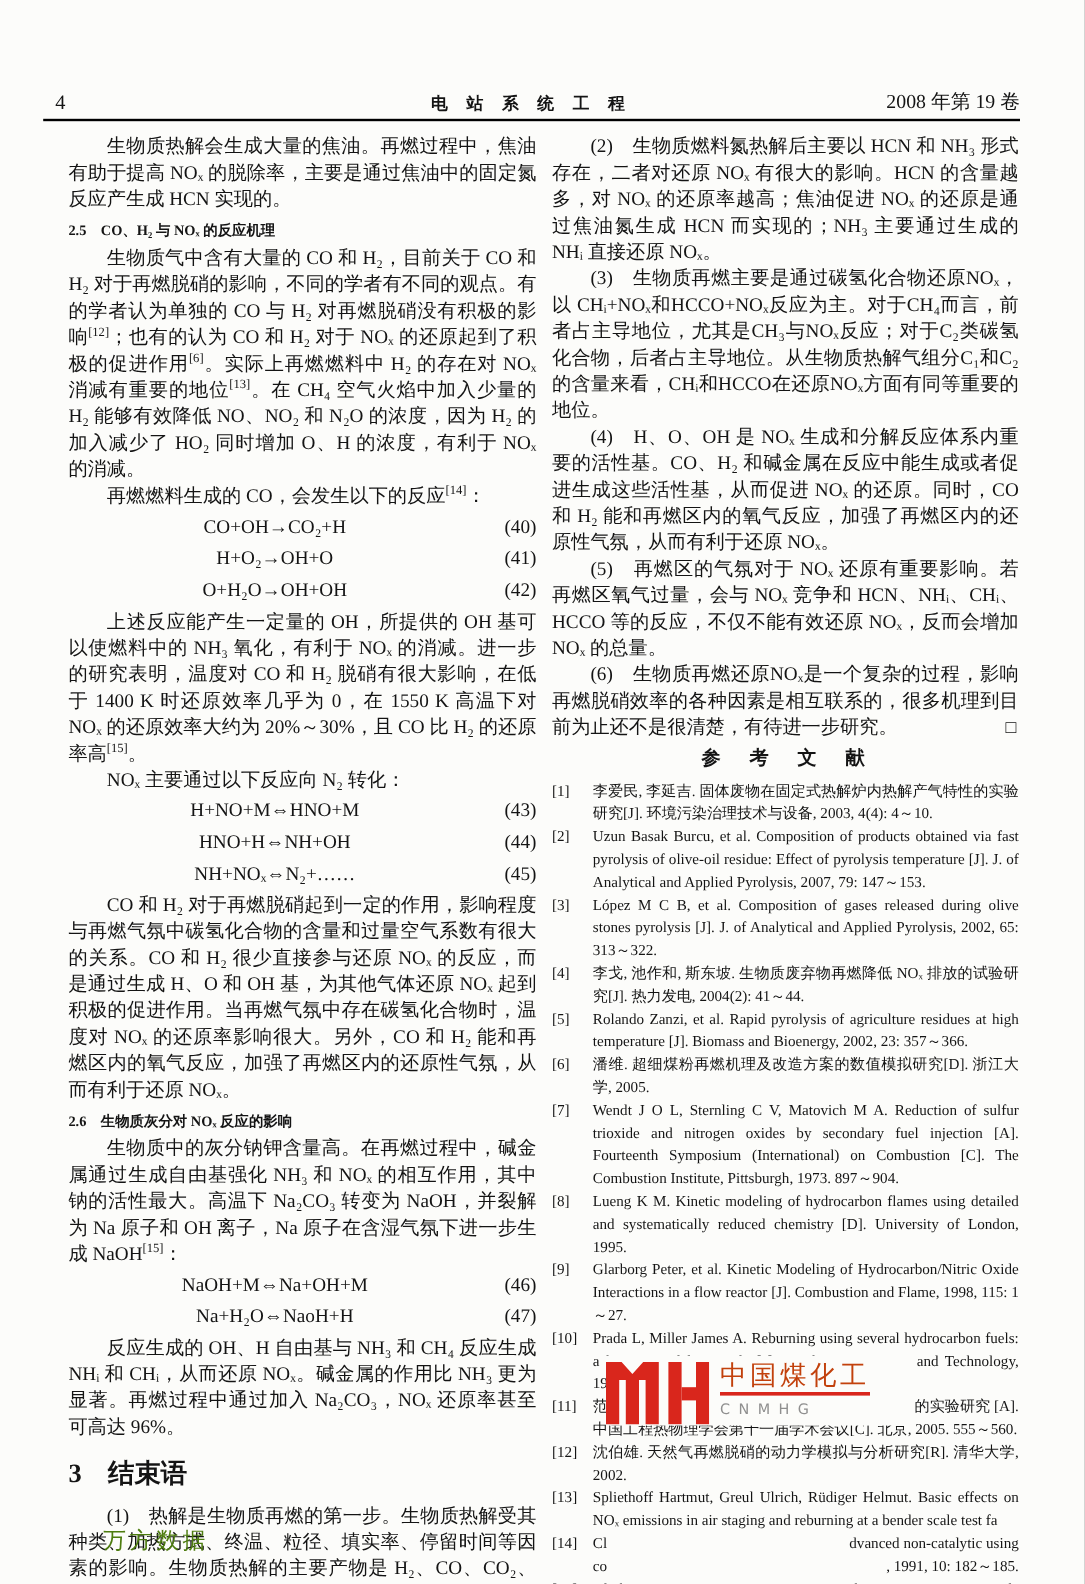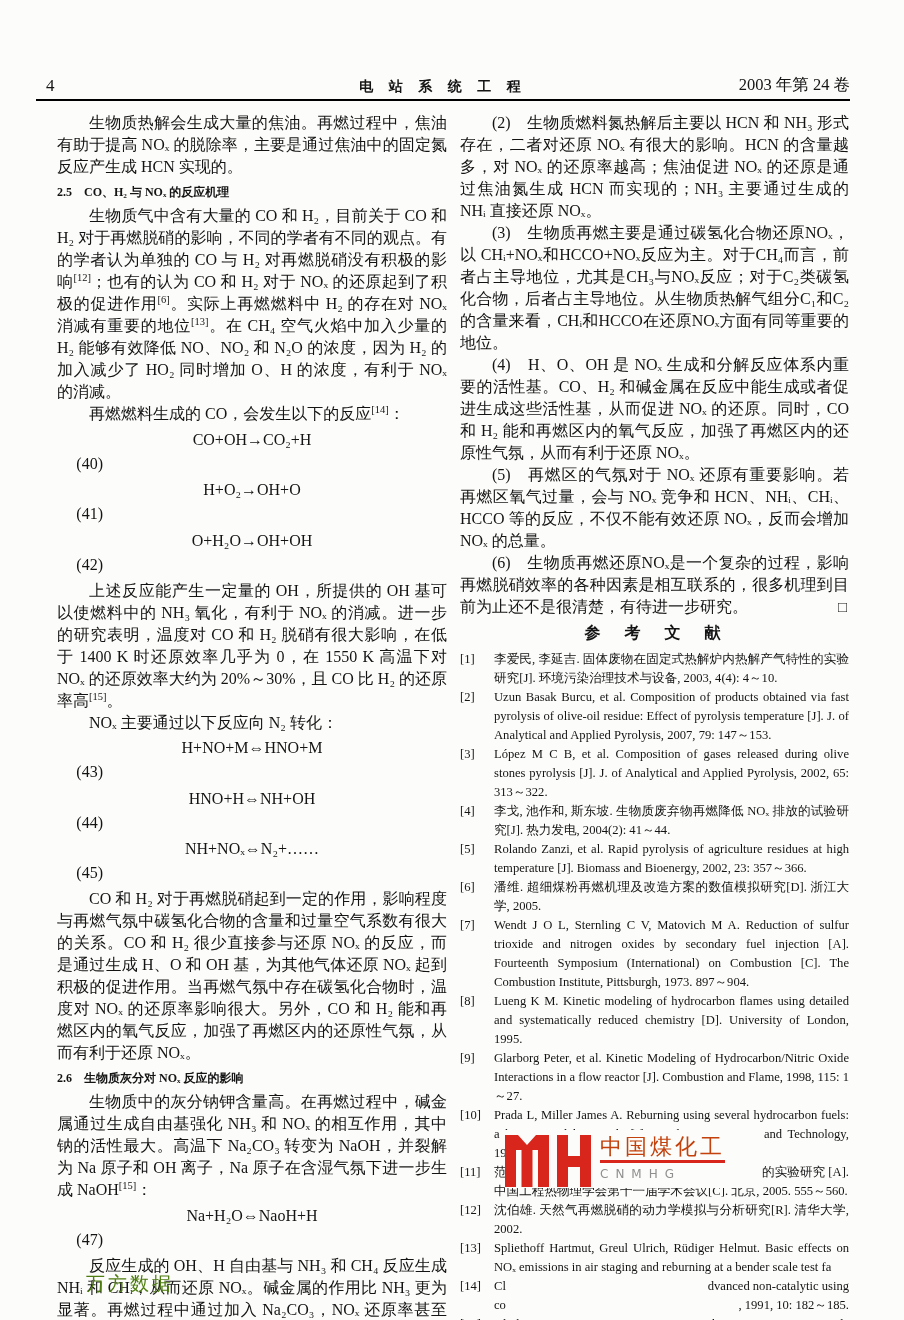--- a/index.html
+++ b/index.html
@@ -22,21 +22,21 @@
   
   .col{position:absolute;top:112px;font-size:16px;line-height:22px;text-align:justify;}
   .col-left{left:57px;width:390px;}
   .col-right{left:460px;width:389px;}
   .col p{margin:0;text-indent:2em;}
   h3,h4{margin:0;font-size:12px;line-height:22px;font-weight:bold;text-indent:0;text-align:left;}
   h4{margin:3px 0 2px 0;}
   h3.big{font-size:22px;margin:16px 0 14px 0;}
   sup{font-size:10.5px;line-height:0;vertical-align:super;}
   
-  .eq{display:flex;margin:2.5px 0;line-height:24px;flex-direction:column;}
+  .eq{display:flex;margin:2.5px 0;line-height:24px;}
   .eq .f{flex:1;text-align:center;}
   .eq .n{width:46px;text-align:right;flex-shrink:0;}
   .eqgroup{margin:2px 0 3px 0;}
   
   .rel{position:relative;}
   .endmark{position:absolute;right:2px;bottom:0;text-indent:0;font-size:15px;}
   
   .ref-heading{font-weight:bold;font-size:16px;text-align:center;letter-spacing:4px;
                margin:3px 0 5px 0;line-height:24px;text-indent:0;}
   .refs{font-size:12.6px;line-height:19px;}
@@ -59,21 +59,21 @@
               font-size:12px;line-height:20px;color:#8f8f8f;letter-spacing:7px;margin-top:1px;}
 </style>
 </head>
 <body>
 
 <div class="page">
 
   <div class="hdr">
     <span class="pageno">4</span>
     <span class="journal">电 站 系 统 工 程</span>
-    <span class="vol">2003 年第 24 卷</span>
+    <span class="vol">2008 年第 19 卷</span>
   </div>
   <div class="hdr-rule"></div>
 
   <div class="col col-left">
     <p>生物质热解会生成大量的焦油。再燃过程中，焦油有助于提高 NOₓ 的脱除率，主要是通过焦油中的固定氮反应产生成 HCN 实现的。</p>
     <h4>2.5　CO、H₂ 与 NOₓ 的反应机理</h4>
     <p><span>生物质气中含有大量的 CO 和 H₂，目前关于 CO 和 H₂ 对于再燃脱硝的影响，不同的学者有不同的观点。有的学者认为单独的 CO 与 H₂ 对再燃脱硝没有积极的影响</span><sup>[12]</sup><span>；也有的认为 CO 和 H₂ 对于 NOₓ 的还原起到了积极的促进作用</span><sup>[6]</sup><span>。实际上再燃燃料中 H₂ 的存在对 NOₓ 消减有重要的地位</span><sup>[13]</sup><span>。在 CH₄ 空气火焰中加入少量的 H₂ 能够有效降低 NO、NO₂ 和 N₂O 的浓度，因为 H₂ 的加入减少了 HO₂ 同时增加 O、H 的浓度，有利于 NOₓ 的消减。</span></p>
     <p><span>再燃燃料生成的 CO，会发生以下的反应</span><sup>[14]</sup><span>：</span></p>
     <div class="eqgroup">
       <div class="eq">
@@ -102,20 +102,24 @@
         </div>
       <div class="eq">
           <span class="f">NH+NOₓ⇔N₂+……</span>
           <span class="n">(45)</span>
         </div>
     </div>
     <p>CO 和 H₂ 对于再燃脱硝起到一定的作用，影响程度与再燃气氛中碳氢化合物的含量和过量空气系数有很大的关系。CO 和 H₂ 很少直接参与还原 NOₓ 的反应，而是通过生成 H、O 和 OH 基，为其他气体还原 NOₓ 起到积极的促进作用。当再燃气氛中存在碳氢化合物时，温度对 NOₓ 的还原率影响很大。另外，CO 和 H₂ 能和再燃区内的氧气反应，加强了再燃区内的还原性气氛，从而有利于还原 NOₓ。</p>
     <h4>2.6　生物质灰分对 NOₓ 反应的影响</h4>
     <p><span>生物质中的灰分钠钾含量高。在再燃过程中，碱金属通过生成自由基强化 NH₃ 和 NOₓ 的相互作用，其中钠的活性最大。高温下 Na₂CO₃ 转变为 NaOH，并裂解为 Na 原子和 OH 离子，Na 原子在含湿气氛下进一步生成 NaOH</span><sup>[15]</sup><span>：</span></p>
     <div class="eqgroup">
+      <div class="eq">
+          <span class="f">NaOH+M⇔Na+OH+M</span>
+          <span class="n">(46)</span>
+        </div>
       <div class="eq">
           <span class="f">Na+H₂O⇔NaoH+H</span>
           <span class="n">(47)</span>
         </div>
     </div>
     <p>反应生成的 OH、H 自由基与 NH₃ 和 CH₄ 反应生成 NHᵢ 和 CHᵢ，从而还原 NOₓ。碱金属的作用比 NH₃ 更为显著。再燃过程中通过加入 Na₂CO₃，NOₓ 还原率甚至可高达 96%。</p>
     <h3 class="big">3　结束语</h3>
     <p>(1)　热解是生物质再燃的第一步。生物质热解受其种类、加热方式、终温、粒径、填实率、停留时间等因素的影响。生物质热解的主要产物是 H₂、CO、CO₂、CH₄、C₂H₂、C₂H₄、C₂H₆、C₃H₆、C₃H₈、焦炭、焦油和灰分等。生物质再燃脱除 NOₓ 的反应可以简化为挥发分中主要碳氢化合物以及含氮物质与 NOₓ 的反应。</p>
   </div>
 

